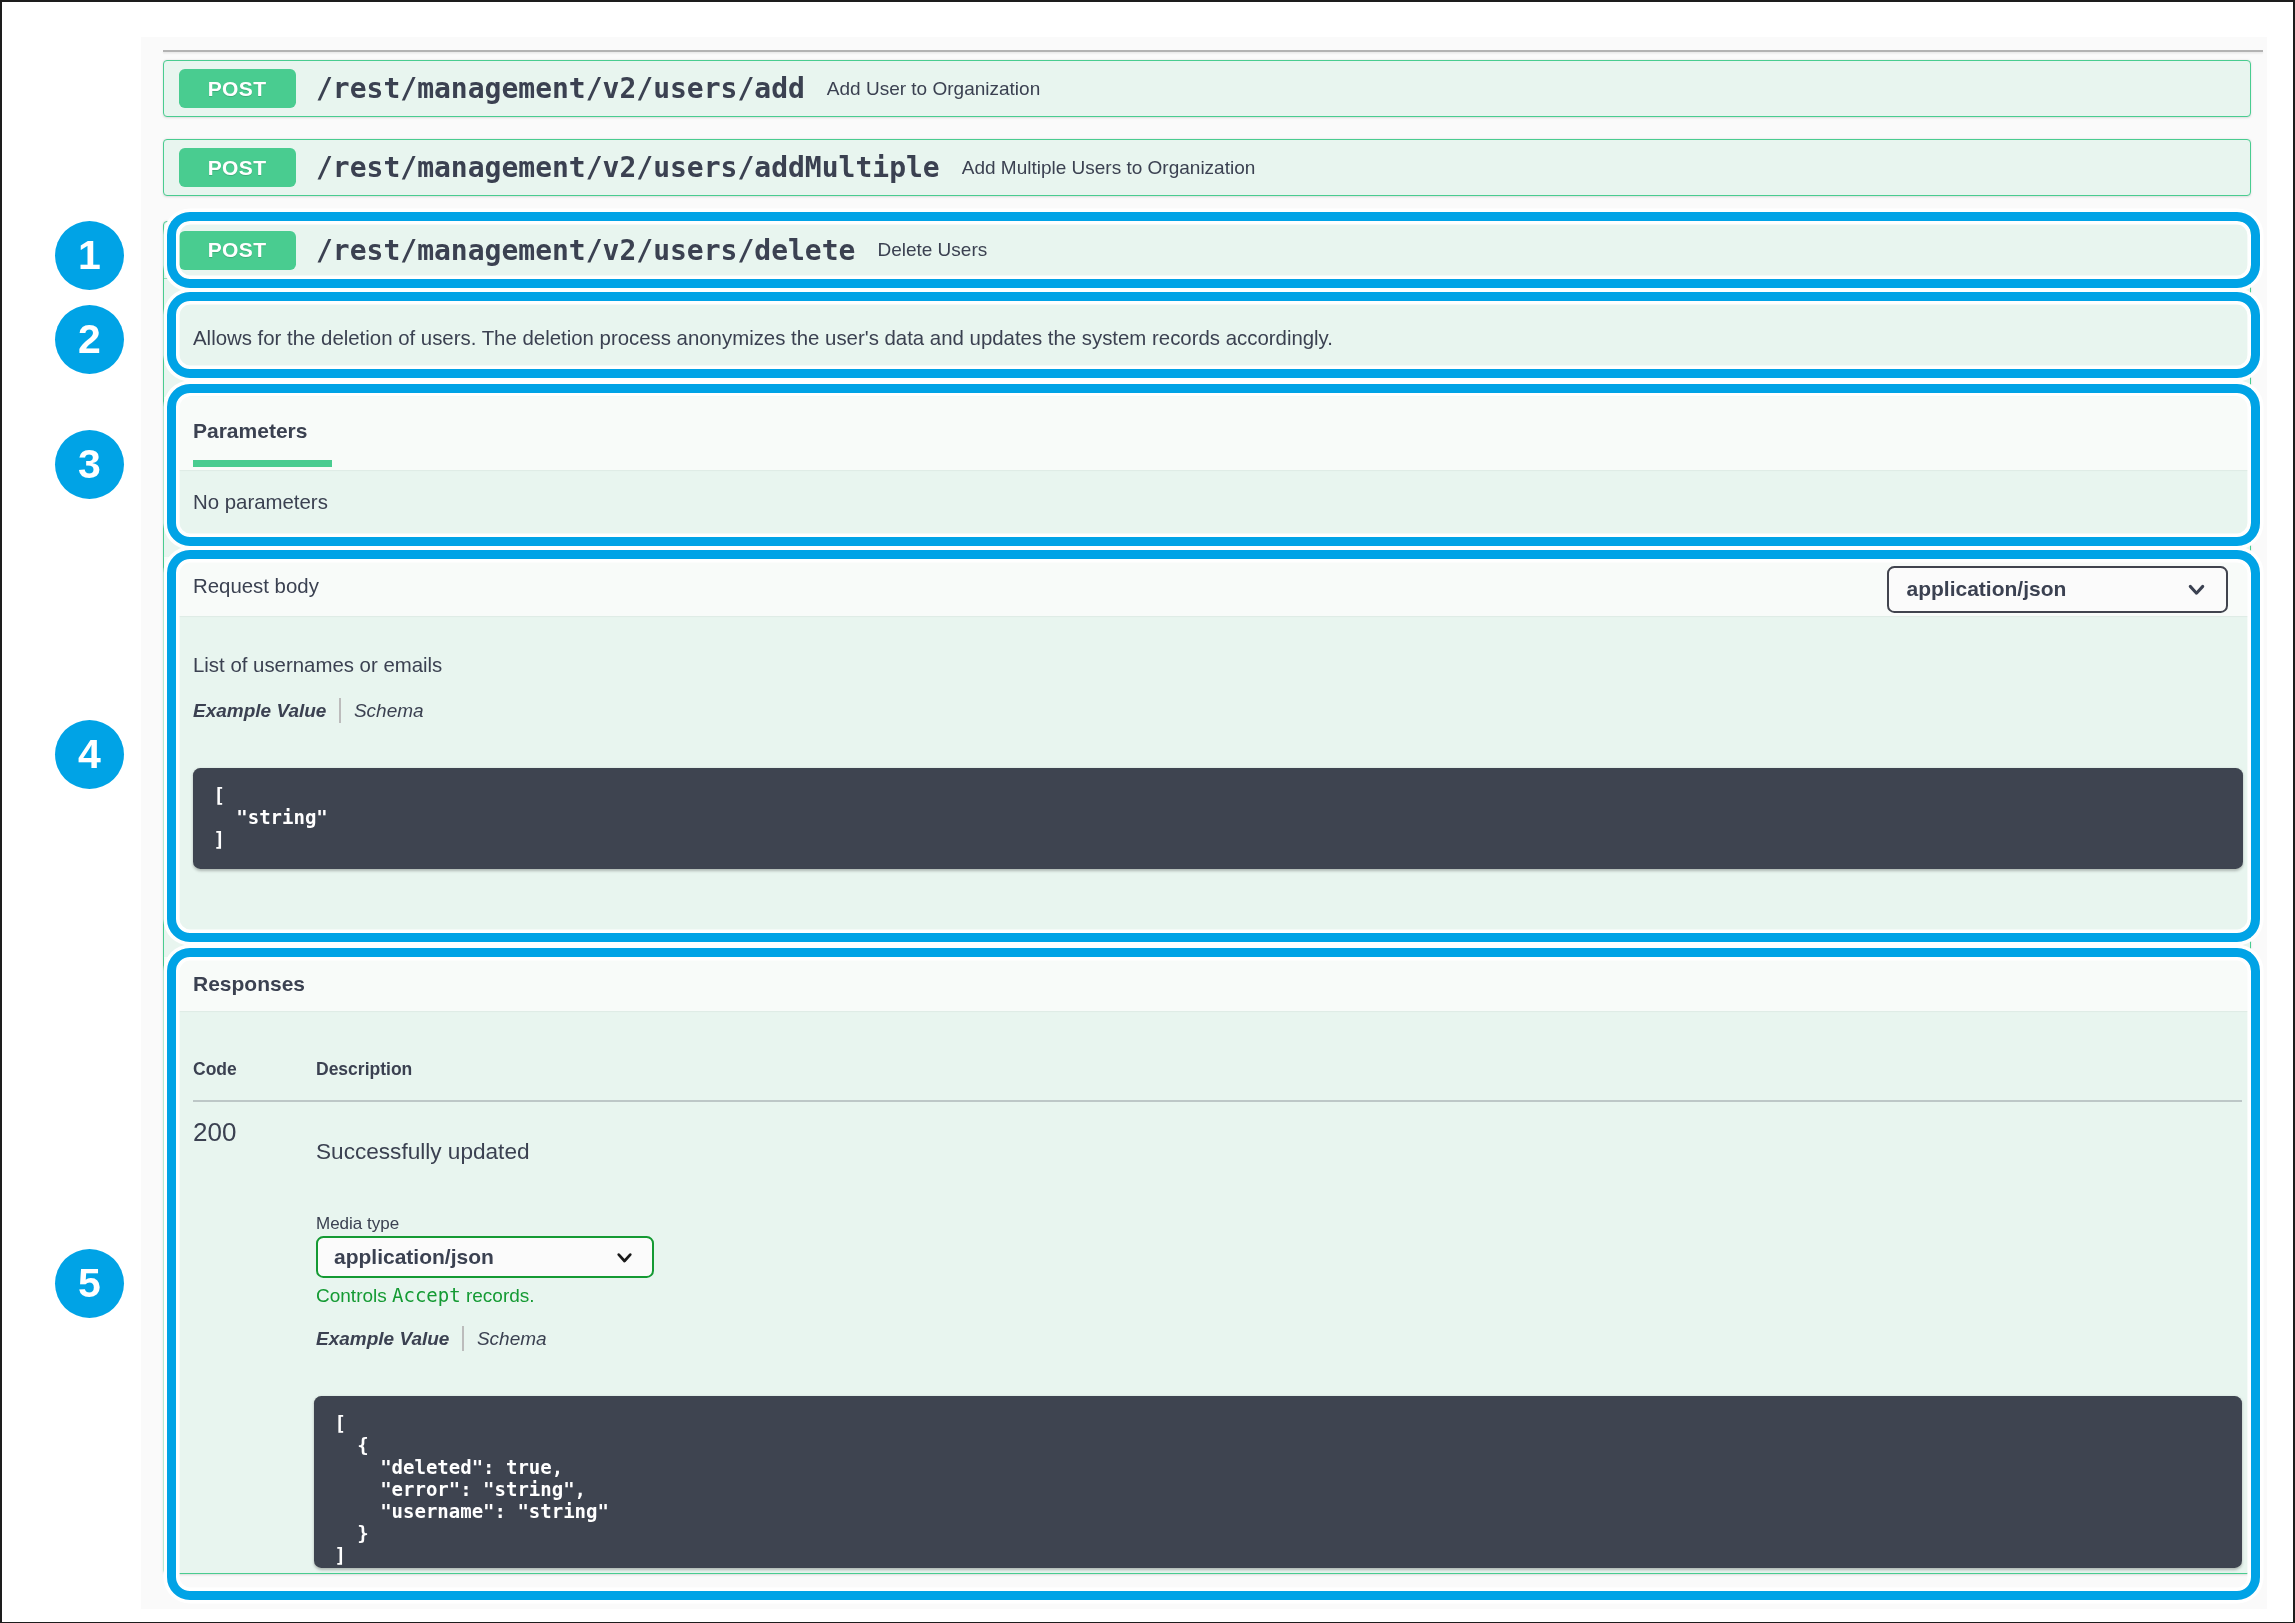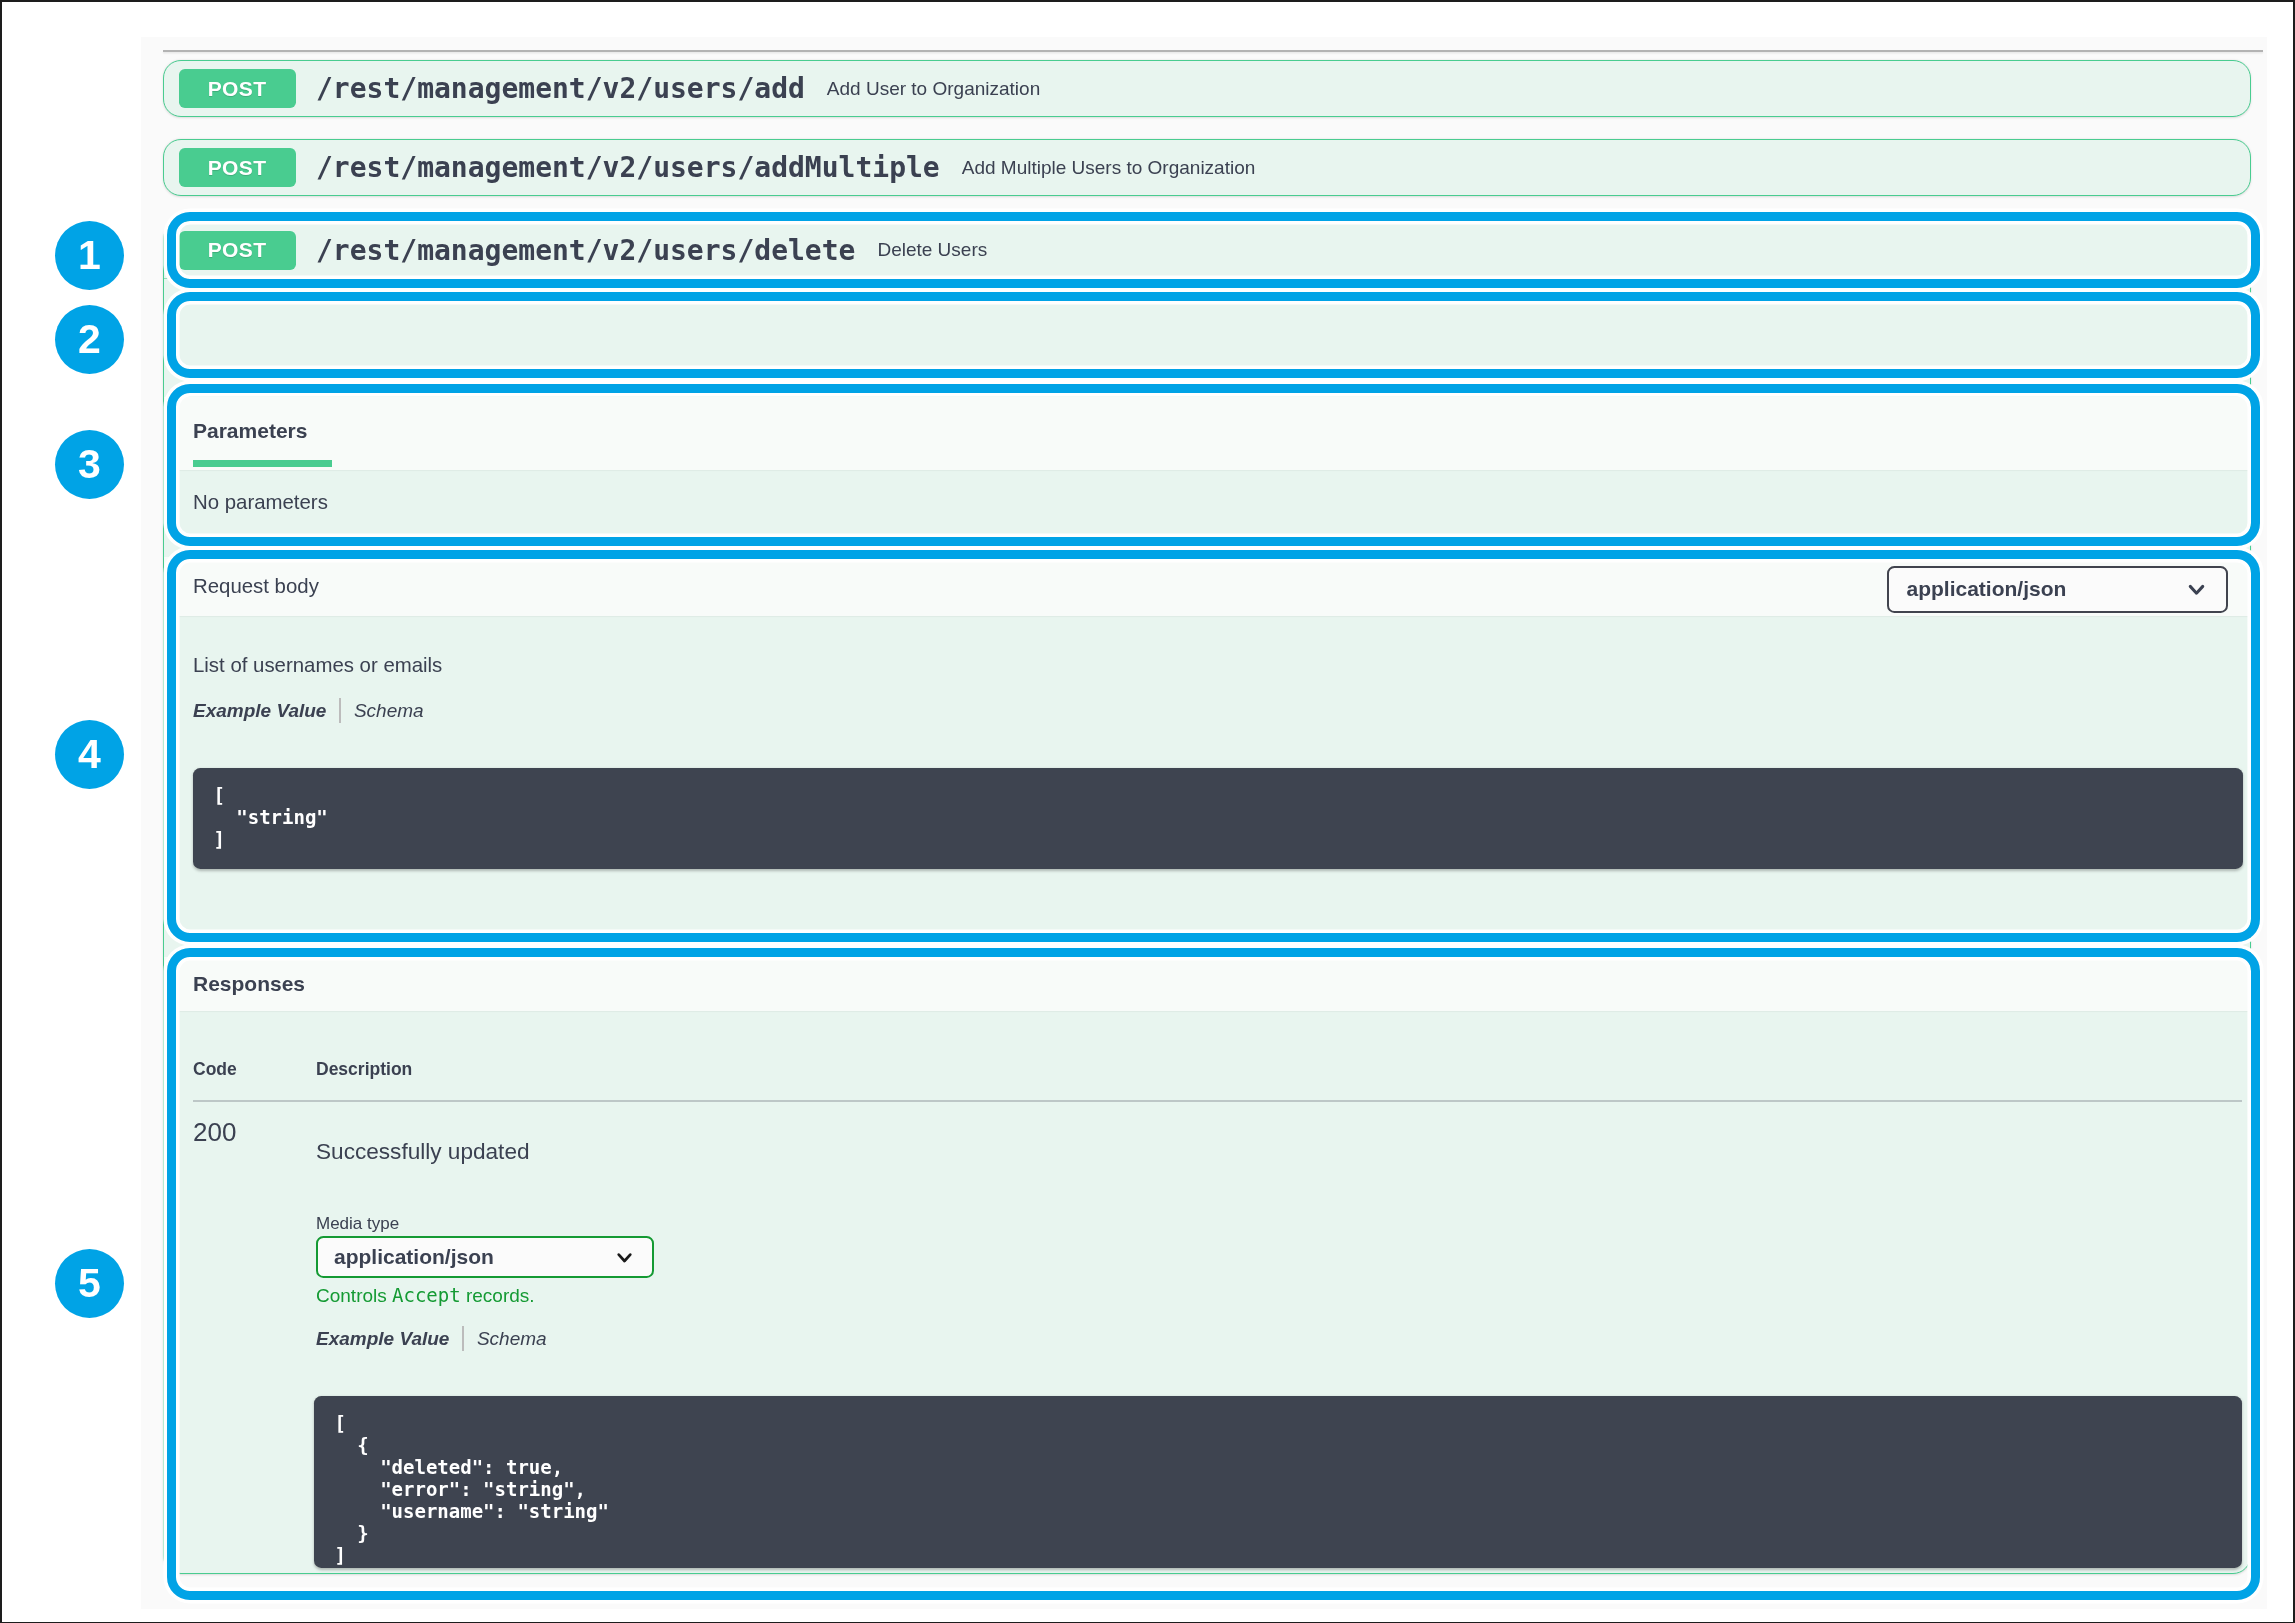--- a/index.html
+++ b/index.html
@@ -17,21 +17,21 @@
     position:absolute;left:139px;top:35px;width:2126px;height:1572px;
     background:#fafafa;
   }
   .top-divider{
     position:absolute;left:161px;top:48px;width:2100px;height:1.5px;
     background:#b3b3b3;box-shadow:0 1.5px 1.5px rgba(0,0,0,.08);
   }
   
   .opblock{
     position:absolute;left:161px;width:2088px;height:57px;
-    background:#e8f5ef;border:1.5px solid #49cc90;border-radius:18px;
+    background:#e8f5ef;border:1.5px solid #49cc90;border-radius:4px;
     box-sizing:border-box;display:flex;align-items:center;
     padding:0 14.6px;box-shadow:0 0.7px 2.2px rgba(0,0,0,.12);
   }
   .opblock.open-wrap{
     height:1353px;display:block;padding:0;
   }
   .op-header{
     display:flex;align-items:center;height:57px;padding:0 14.6px;
     border-bottom:1.5px solid rgba(73,204,144,.55);box-sizing:border-box;
   }
@@ -145,20 +145,23 @@
   </div>
 
   <div class="opblock open-wrap" style="top:219px;">
 
     <div class="op-header">
       <span class="method-badge">POST</span>
       <span class="ep-path">/rest/management/v2/users/delete</span>
       <span class="ep-summary">Delete Users</span>
     </div>
 
+    <div class="op-description abs">
+      <span>Allows for the deletion of users. The deletion process anonymizes the user's data and updates the system records accordingly.</span>
+    </div>
 
     <div class="sec-header params-header abs">
       <span class="sec-title">Parameters</span>
       <div class="tab-underline"></div>
     </div>
     <div class="params-body abs">
       <span>No parameters</span>
     </div>
 
     <div class="sec-header reqbody-header abs">

